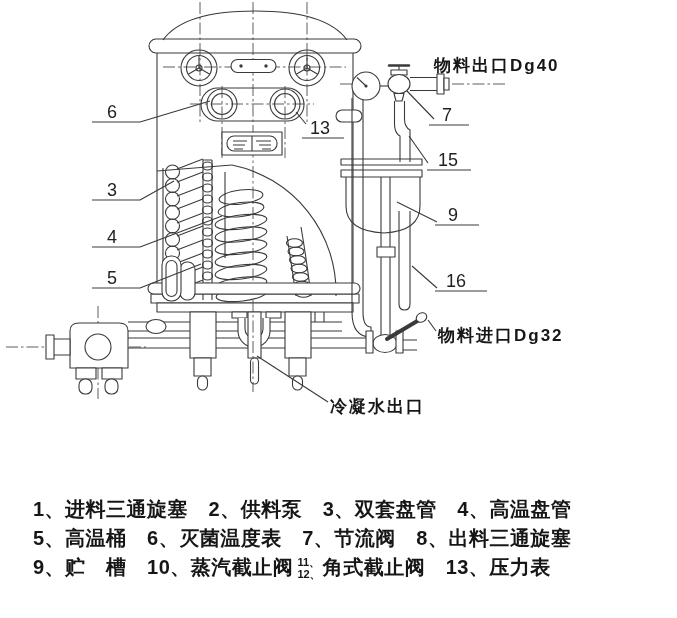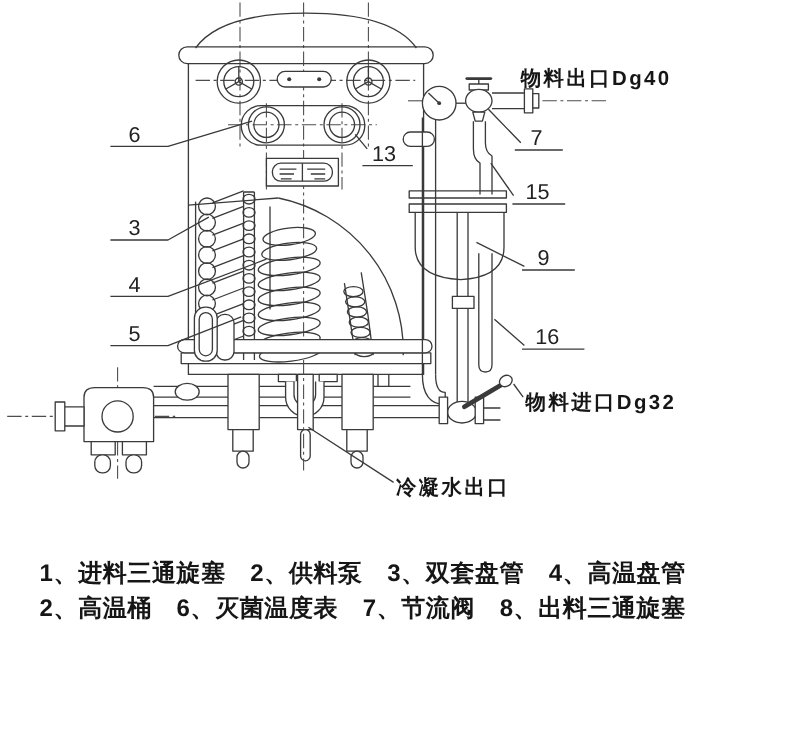--- a/index.html
+++ b/index.html
@@ -8,21 +8,21 @@
   svg{position:absolute;top:0;left:0;}
   svg *{vector-effect:non-scaling-stroke;}
   .ln{stroke:#3a3a3a;stroke-width:1.1;fill:none;stroke-linejoin:round;}
   .lnw{stroke:#3a3a3a;stroke-width:1.1;fill:#ffffff;stroke-linejoin:round;}
   .cl{stroke:#4d4d4d;stroke-width:0.9;fill:none;stroke-dasharray:12 3 2.5 3;}
   .thick{stroke:#3a3a3a;stroke-width:2.4;fill:none;stroke-linecap:round;}
   .lever{stroke:#3a3a3a;stroke-width:4;fill:none;stroke-linecap:round;}
   .dot{fill:#3a3a3a;stroke:none;}
   .num{font-family:"Liberation Sans",sans-serif;font-size:18px;fill:#222;}
   .zh{font-family:"Liberation Sans",sans-serif;font-size:17px;font-weight:700;fill:#161616;letter-spacing:2px;}
-  .legend{position:absolute;left:33px;top:464px;width:634px;
+  .legend{position:absolute;left:33px;top:495px;width:634px;
           font-size:20px;font-weight:700;line-height:29px;letter-spacing:0.5px;color:#161616;
           font-family:"Liberation Sans",sans-serif;}
   .lg-line{white-space:nowrap;}
   .stack{display:inline-flex;flex-direction:column;font-size:11px;line-height:11.5px;
          letter-spacing:0;vertical-align:middle;margin:0 2px 0 4px;}
 </style>
 </head>
 <body>
 
 <div class="screen">
@@ -274,16 +274,20 @@
 
   <g>
     <text class="zh" x="434" y="71">物料出口Dg40</text>
     <text class="zh" x="438" y="341">物料进口Dg32</text>
     <text class="zh" x="330" y="412">冷凝水出口</text>
   </g>
 </svg>
 
 <div class="legend">
   <div class="lg-line">1、进料三通旋塞　2、供料泵　3、双套盘管　4、高温盘管</div>
-  <div class="lg-line">2、高温桶　6、灭菌温度表　7、节流阀　8、出料三通旋塞</div>
+  <div class="lg-line">5、高温桶　6、灭菌温度表　7、节流阀　8、出料三通旋塞</div>
+  <div class="lg-line"><span>9、贮　槽　10、蒸汽截止阀</span><span class="stack">
+          <span>11、</span>
+          <span>12、</span>
+        </span><span>角式截止阀　13、压力表</span></div>
 </div>
 
 </div>
 
 </body></html>

